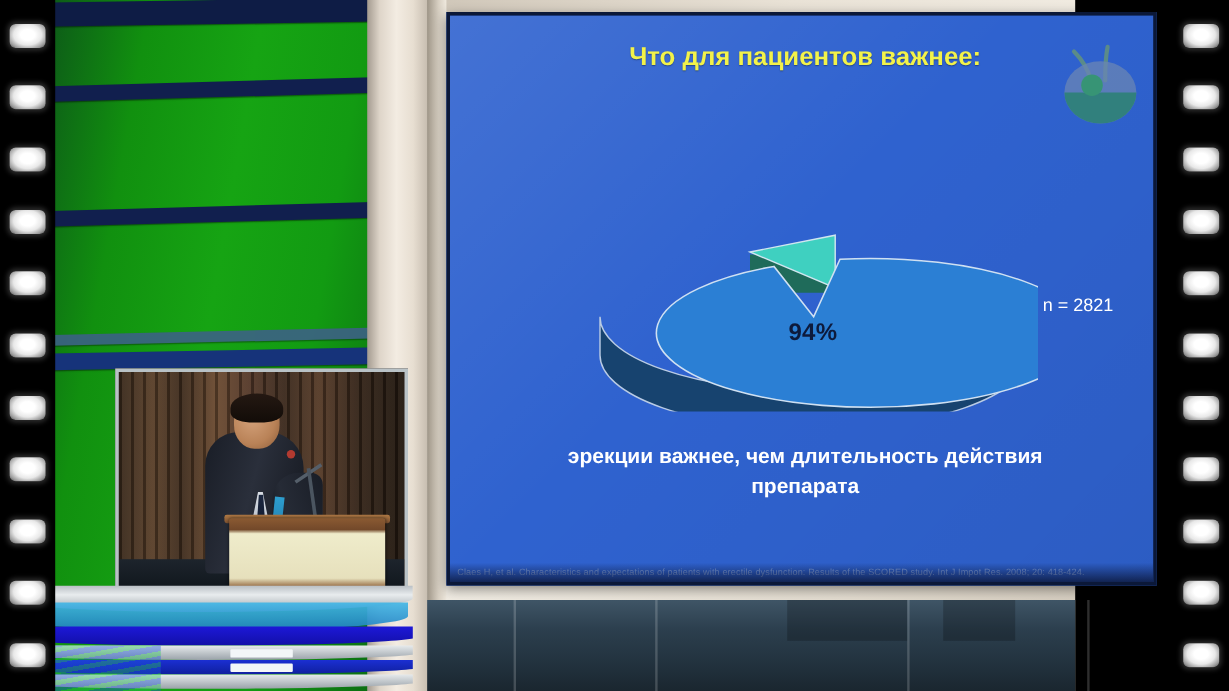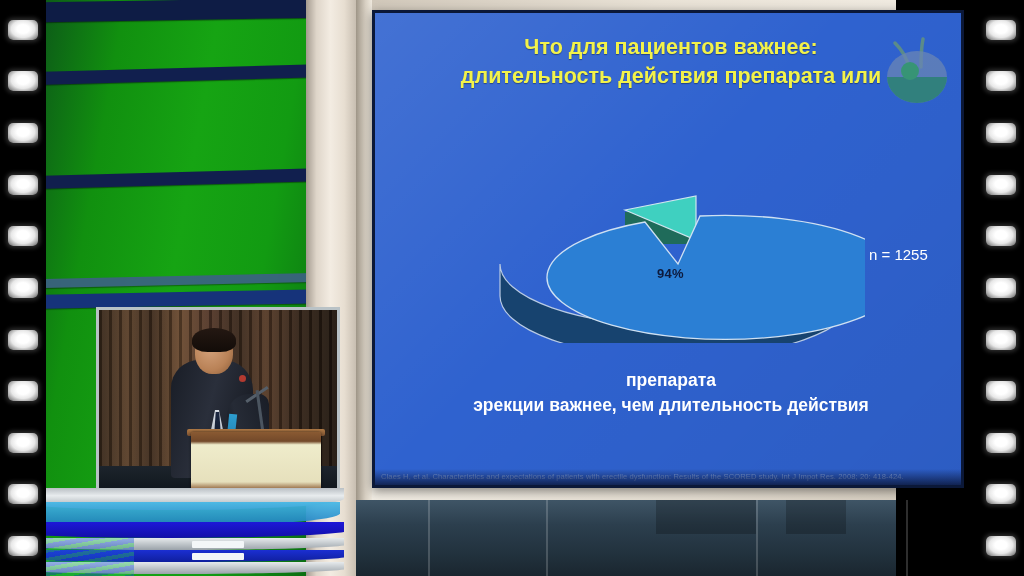--- a/index.html
+++ b/index.html
@@ -283,21 +283,21 @@
     position: absolute;
     left: 120px; top: 165px;
     width: 370px; height: 165px;
   }
   .pie-svg { display: block; }
 
   #pie-label {
     position: absolute;
     left: 282px; top: 253px;
     color: #0d1a3c;
-    font-size: 13px;
+    font-size: 20px;
     font-weight: 700;
     letter-spacing: .3px;
   }
   #n-label {
     position: absolute;
     left: 494px; top: 233px;
     color: #ffffff;
     font-size: 15px;
     font-weight: 400;
   }
@@ -410,21 +410,20 @@
   </div>
 
   <div id="wall">
     <div class="wall-edge-left"></div>
 
     <div id="slide">
       <div class="slide-sheen"></div>
 
       <div id="slide-title">
         <span class="tline">Что для пациентов важнее:</span>
-        <span class="tline">длительность действия препарата или</span>
       </div>
 
       <div id="watermark">
         <svg width="76" height="84" viewBox="0 0 76 84">
           <path d="M18 16 C26 24, 30 32, 32 40" stroke="#7fae52" stroke-width="3.5" fill="none" stroke-linecap="round"></path>
           <path d="M46 12 C44 22, 44 32, 44 40" stroke="#7fae52" stroke-width="3.5" fill="none" stroke-linecap="round"></path>
           <ellipse cx="40" cy="50" rx="30" ry="26" fill="#9aa3a0" opacity="0.75"></ellipse>
           <path d="M10 50 A30 26 0 0 0 70 50 Z" fill="#2f9b37" opacity="0.95"></path>
           <circle cx="33" cy="44" r="9" fill="#3fbf2f"></circle>
         </svg>
@@ -440,25 +439,25 @@
           <path d="M130 32 L201 18 L201 62 Z" fill="#3fd0c0" stroke="#cfe6ef" stroke-width="1.2"></path>
 
           <path d="M183 86
                    L205 38
                    A178 62 0 1 1 150 44
                    Z" fill="#2b7fd4" stroke="#cfe0f2" stroke-width="1.3"></path>
         </svg>
       </div>
 
       <div id="pie-label">94%</div>
-      <div id="n-label">n = 1255</div>
+      <div id="n-label">n = 2821</div>
 
       <div id="slide-caption">
+        <span class="cline">эрекции важнее, чем длительность действия</span>
         <span class="cline">препарата</span>
-        <span class="cline">эрекции важнее, чем длительность действия</span>
       </div>
 
 
       <div id="citation">Claes H, et al. Characteristics and expectations of patients with erectile dysfunction: Results of the SCORED study. Int J Impot Res. 2008; 20: 418-424.</div>
       <div class="slide-bottom-shadow"></div>
     </div>
 
     <div class="wall-base">
       <div class="wall-base-seam" style="left:72px"></div>
       <div class="wall-base-seam" style="left:190px"></div>

